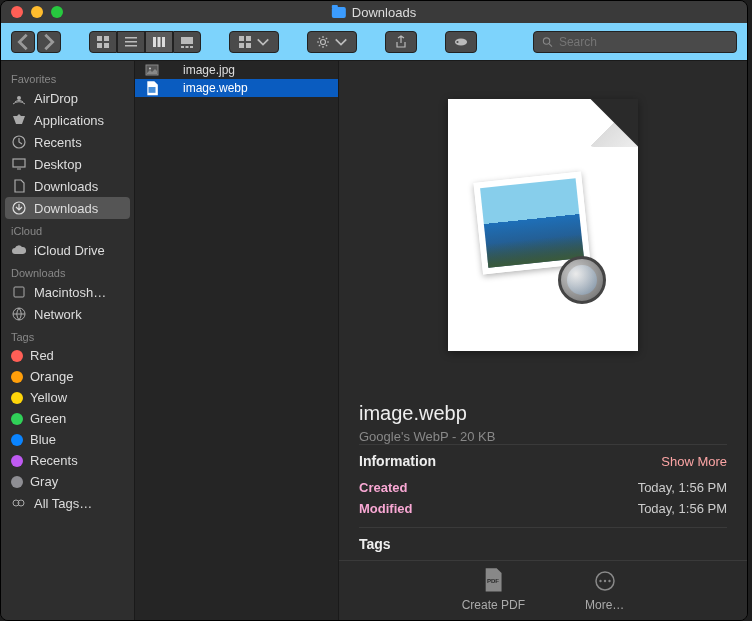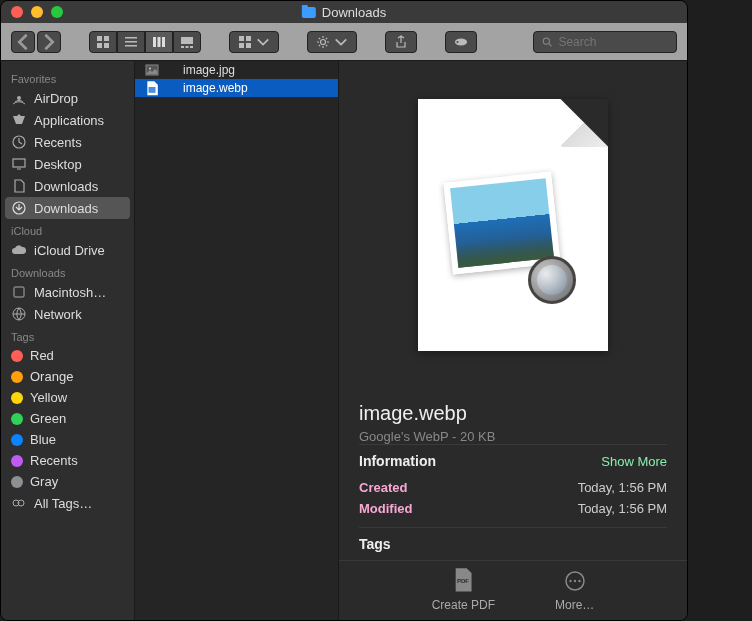--- a/index.html
+++ b/index.html
@@ -1,27 +1,27 @@
 <!DOCTYPE html>
 <html><head>
 <meta charset="utf-8">
 <style>
 * { margin: 0; padding: 0; box-sizing: border-box; font-family: -apple-system, BlinkMacSystemFont, "Segoe UI", Helvetica, Arial, sans-serif; }
 body { background: #1e1e1e; width: 752px; height: 621px; overflow: hidden; }
-.window { width: 688px; height: 621px; background: #2a2a2a; border-radius: 8px; display: flex; flex-direction: column; overflow: hidden; border: 1px solid #000; }
+.window { width: 748px; height: 621px; background: #2a2a2a; border-radius: 8px; display: flex; flex-direction: column; overflow: hidden; border: 1px solid #000; }
 .titlebar { height: 22px; background: #3a3a3a; display: flex; align-items: center; padding: 0 10px; position: relative; }
 .traffic { display: flex; gap: 8px; }
 .dot { width: 12px; height: 12px; border-radius: 50%; }
 .dot.red { background: #ff5f56; }
 .dot.yellow { background: #ffbd2e; }
 .dot.green { background: #27c93f; }
 .titlecenter { position: absolute; left: 50%; transform: translateX(-50%); display: flex; align-items: center; gap: 6px; color: #ddd; font-size: 13px; }
 .folder-icon { width: 14px; height: 11px; background: #3b9cff; border-radius: 2px; position: relative; }
 .folder-icon::before { content: ""; position: absolute; top: -2px; left: 0; width: 6px; height: 3px; background: #3b9cff; border-radius: 1px 1px 0 0; }
-.toolbar { height: 38px; background: #a3a3a3; border-bottom: 1px solid #1a1a1a; display: flex; align-items: center; padding: 0 10px; gap: 28px; }
+.toolbar { height: 38px; background: #7dd3fc; border-bottom: 1px solid #1a1a1a; display: flex; align-items: center; padding: 0 10px; gap: 28px; }
 .navbtns { display: flex; gap: 2px; }
 .navbtn { width: 24px; height: 22px; background: #4a4a4a; border: 1px solid #222; border-radius: 4px; display: flex; align-items: center; justify-content: center; color: #999; font-size: 12px; cursor: pointer; }
 .viewgroup { display: flex; }
 .viewbtn { width: 28px; height: 22px; background: #4a4a4a; border: 1px solid #222; display: flex; align-items: center; justify-content: center; cursor: pointer; }
 .viewbtn:first-child { border-radius: 4px 0 0 4px; }
 .viewbtn:last-child { border-radius: 0 4px 4px 0; }
 .viewbtn.active { background: #5a5a5a; }
 .viewbtn svg { width: 14px; height: 14px; }
 .tbtn { height: 22px; padding: 0 8px; background: #4a4a4a; border: 1px solid #222; border-radius: 4px; display: flex; align-items: center; justify-content: center; gap: 4px; cursor: pointer; }
 .tbtn svg { width: 14px; height: 14px; }
@@ -52,21 +52,21 @@
 .loupe-body { width: 48px; height: 48px; border-radius: 50%; background: radial-gradient(circle at 35% 35%, #ccc, #666); border: 3px solid #444; position: relative; }
 .loupe-glass { position: absolute; top: 6px; left: 6px; width: 30px; height: 30px; border-radius: 50%; background: radial-gradient(circle at 30% 30%, rgba(255,255,255,0.6), rgba(100,150,200,0.4)); }
 .meta { padding: 14px 20px 0; color: #888; }
 .meta-title { color: #eee; font-size: 20px; font-weight: 500; margin-bottom: 4px; }
 .meta-sub { font-size: 13px; margin-bottom: 0; }
 .meta-row { display: flex; justify-content: space-between; font-size: 13px; padding: 3px 0; }
 .meta-label { color: #f9a8d4; font-weight: bold; }
 .meta-value { color: #ccc; }
 .section-head { display: flex; justify-content: space-between; align-items: center; border-top: 1px solid #3a3a3a; padding: 8px 0; }
 .section-title { color: #eee; font-size: 14px; font-weight: 600; }
-.showmore { color: #86efac; font-size: 13px; cursor: pointer; }
+.showmore { color: #fca5a5; font-size: 13px; cursor: pointer; }
 .actionbar { height: 60px; border-top: 1px solid #3a3a3a; display: flex; align-items: center; justify-content: center; gap: 60px; }
 .action { display: flex; flex-direction: column; align-items: center; gap: 6px; color: #aaa; font-size: 12px; cursor: pointer; }
 .action-icon { width: 22px; height: 22px; display: flex; align-items: center; justify-content: center; }
 </style>
 </head>
 <body>
 
 <div class="window">
   <div class="titlebar">
     <div class="traffic">

